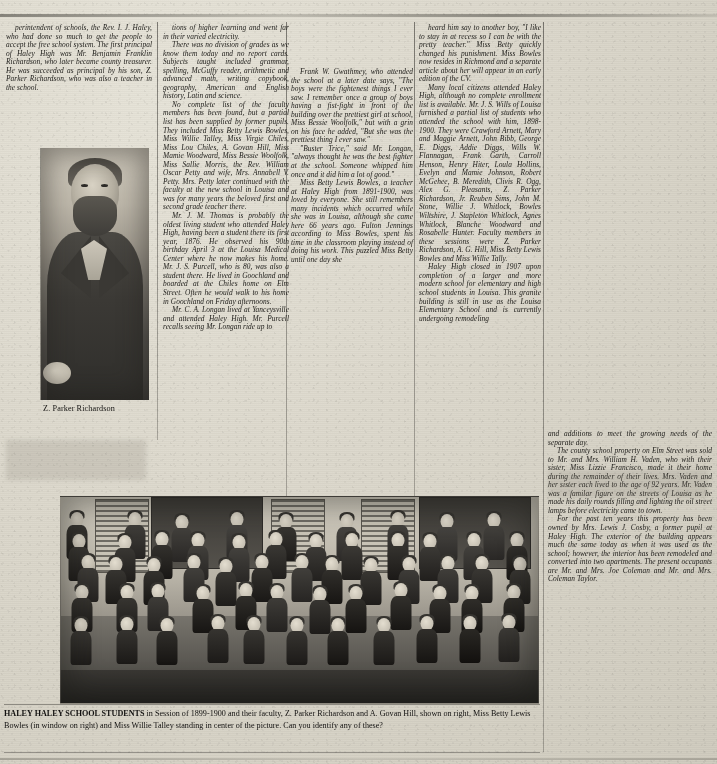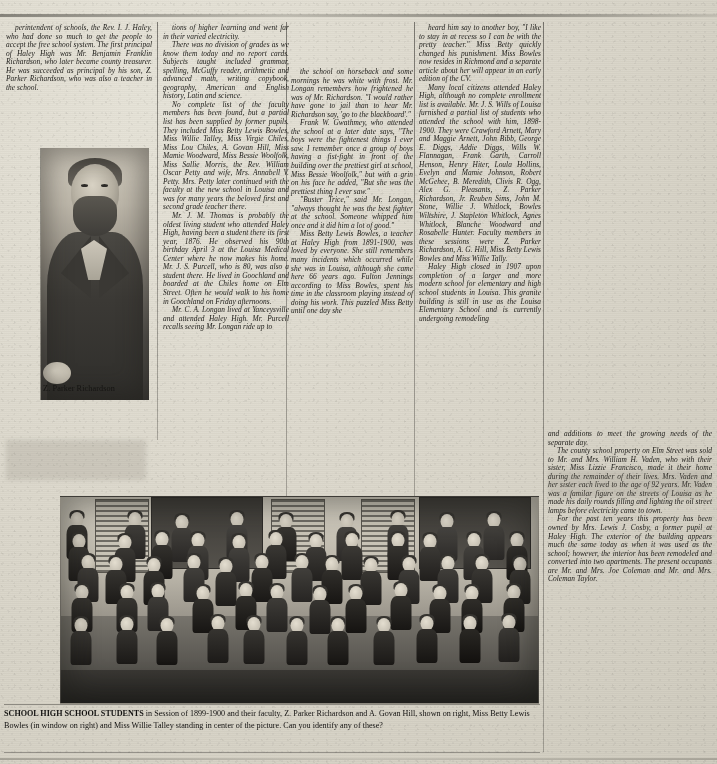--- a/index.html
+++ b/index.html
@@ -93,21 +93,21 @@
     background:linear-gradient(180deg,#cdc7ba,#a9a497);clip-path:polygon(50% 0,100% 22%,72% 100%,28% 100%,0 22%);}
   .pt-lapelL{position:absolute;left:20px;top:88px;width:30px;height:62px;background:#3a3834;
     clip-path:polygon(100% 0,100% 100%,0 60%);}
   .pt-lapelR{position:absolute;left:58px;top:88px;width:30px;height:62px;background:#3a3834;
     clip-path:polygon(0 0,0 100%,100% 60%);}
   .pt-hand{position:absolute;left:2px;top:214px;width:28px;height:22px;border-radius:50%;
     background:radial-gradient(ellipse at 40% 40%,#e2dccd,#b3ada0);}
   .pt-vig{position:absolute;inset:0;box-shadow:inset 0 0 26px 6px rgba(30,28,25,.45);}
 
   #portrait-caption{
-    position:absolute;left:6px;top:384px;width:146px;
+    position:absolute;left:6px;top:404px;width:146px;
     text-align:center;font-size:8.2px;color:#151412;letter-spacing:.1px;
   }
 
   
   #groupphoto{
     position:absolute;left:60px;top:496px;width:477px;height:206px;
     overflow:hidden;
     background:linear-gradient(180deg,#bab5a8 0%,#9a958b 30%,#6e6b64 65%,#403e3a 100%);
     border:1px solid rgba(60,58,52,.35);
   }
@@ -175,21 +175,20 @@
 
   <div class="col" id="c2">
     <p>tions of higher learning and went far in their varied electricity.</p>
     <p>There was no division of grades as we know them today and no report cards. Subjects taught included grammar, spelling, McGuffy reader, arithmetic and advanced math, writing copybook, geography, American and English history, Latin and science.</p>
     <p>No complete list of the faculty members has been found, but a partial list has been supplied by former pupils. They included Miss Betty Lewis Bowles, Miss Willie Talley, Miss Virgie Chiles, Miss Lou Chiles, A. Govan Hill, Miss Mamie Woodward, Miss Bessie Woolfolk, Miss Sallie Morris, the Rev. William Oscar Petty and wife, Mrs. Annabell V. Petty. Mrs. Petty later continued with the faculty at the new school in Louisa and was for many years the beloved first and second grade teacher there.</p>
     <p>Mr. J. M. Thomas is probably the oldest living student who attended Haley High, having been a student there its first year, 1876. He observed his 90th birthday April 3 at the Louisa Medical Center where he now makes his home. Mr. J. S. Purcell, who is 80, was also a student there. He lived in Goochland and boarded at the Chiles home on Elm Street. Often he would walk to his home in Goochland on Friday afternoons.</p>
     <p>Mr. C. A. Longan lived at Yanceysville and attended Haley High. Mr. Purcell recalls seeing Mr. Longan ride up to</p>
   </div>
 
   <div class="col" id="c3">
-    <p>the school on horseback and some mornings he was white with frost. Mr. Longan remembers how frightened he was of Mr. Richardson. "I would rather have gone to jail than to hear Mr. Richardson say, 'go to the blackboard'."</p>
     <p>Frank W. Gwathmey, who attended the school at a later date says, "The boys were the fightenest things I ever saw. I remember once a group of boys having a fist-fight in front of the building over the prettiest girl at school, Miss Bessie Woolfolk," but with a grin on his face he added, "But she was the prettiest thing I ever saw."</p>
     <p>"Buster Trice," said Mr. Longan, "always thought he was the best fighter at the school. Someone whipped him once and it did him a lot of good."</p>
     <p>Miss Betty Lewis Bowles, a teacher at Haley High from 1891-1900, was loved by everyone. She still remembers many incidents which occurred while she was in Louisa, although she came here 66 years ago. Fulton Jennings according to Miss Bowles, spent his time in the classroom playing instead of doing his work. This puzzled Miss Betty until one day she</p>
   </div>
 
   <div class="col" id="c4">
     <p>heard him say to another boy, "I like to stay in at recess so I can be with the pretty teacher." Miss Betty quickly changed his punishment. Miss Bowles now resides in Richmond and a separate article about her will appear in an early edition of the CV.</p>
     <p>Many local citizens attended Haley High, although no complete enrollment list is available. Mr. J. S. Wills of Louisa furnished a partial list of students who attended the school with him, 1898-1900. They were Crawford Arnett, Mary and Maggie Arnett, John Bibb, George E. Diggs, Addie Diggs, Wills W. Flannagan, Frank Garth, Carroll Henson, Henry Hiter, Loula Hollins, Evelyn and Mamie Johnson, Robert McGehee, B. Meredith, Clivis R. Ogg, Alex G. Pleasants, Z. Parker Richardson, Jr. Reuben Sims, John M. Stone, Willie J. Whitlock, Bowles Wiltshire, J. Stapleton Whitlock, Agnes Whitlock, Blanche Woodward and Rosabelle Hunter. Faculty members in these sessions were Z. Parker Richardson, A. G. Hill, Miss Betty Lewis Bowles and Miss Willie Tally.</p>
     <p>Haley High closed in 1907 upon completion of a larger and more modern school for elementary and high school students in Louisa. This granite building is still in use as the Louisa Elementary School and is currently undergoing remodeling</p>
   </div>
@@ -493,19 +492,19 @@
           <div class="hr"></div>
           <div class="h"></div>
           <div class="b" style="background:linear-gradient(180deg,rgb(60,58,54),rgb(34,32,30))"></div>
         </div>
       </div>
     <div class="gp-vig"></div>
   </div>
 
   <div class="cap-rule-top"></div>
   <div id="group-caption">
-    <b>SCHOOL HIGH SCHOOL STUDENTS</b><span> in Session of 1899-1900 and their faculty, Z. Parker Richardson and A. Govan Hill, shown on right, Miss Betty Lewis Bowles (in window on right) and Miss Willie Talley standing in center of the picture. Can you identify any of these?</span>
+    <b>HALEY HALEY SCHOOL STUDENTS</b><span> in Session of 1899-1900 and their faculty, Z. Parker Richardson and A. Govan Hill, shown on right, Miss Betty Lewis Bowles (in window on right) and Miss Willie Talley standing in center of the picture. Can you identify any of these?</span>
   </div>
   <div class="cap-rule-bot"></div>
 
   <div class="smear" style="left:548px;top:470px;width:160px;height:28px;"></div>
   <div class="smear" style="left:6px;top:440px;width:140px;height:40px;"></div>
 </div>
 
 </body></html>

